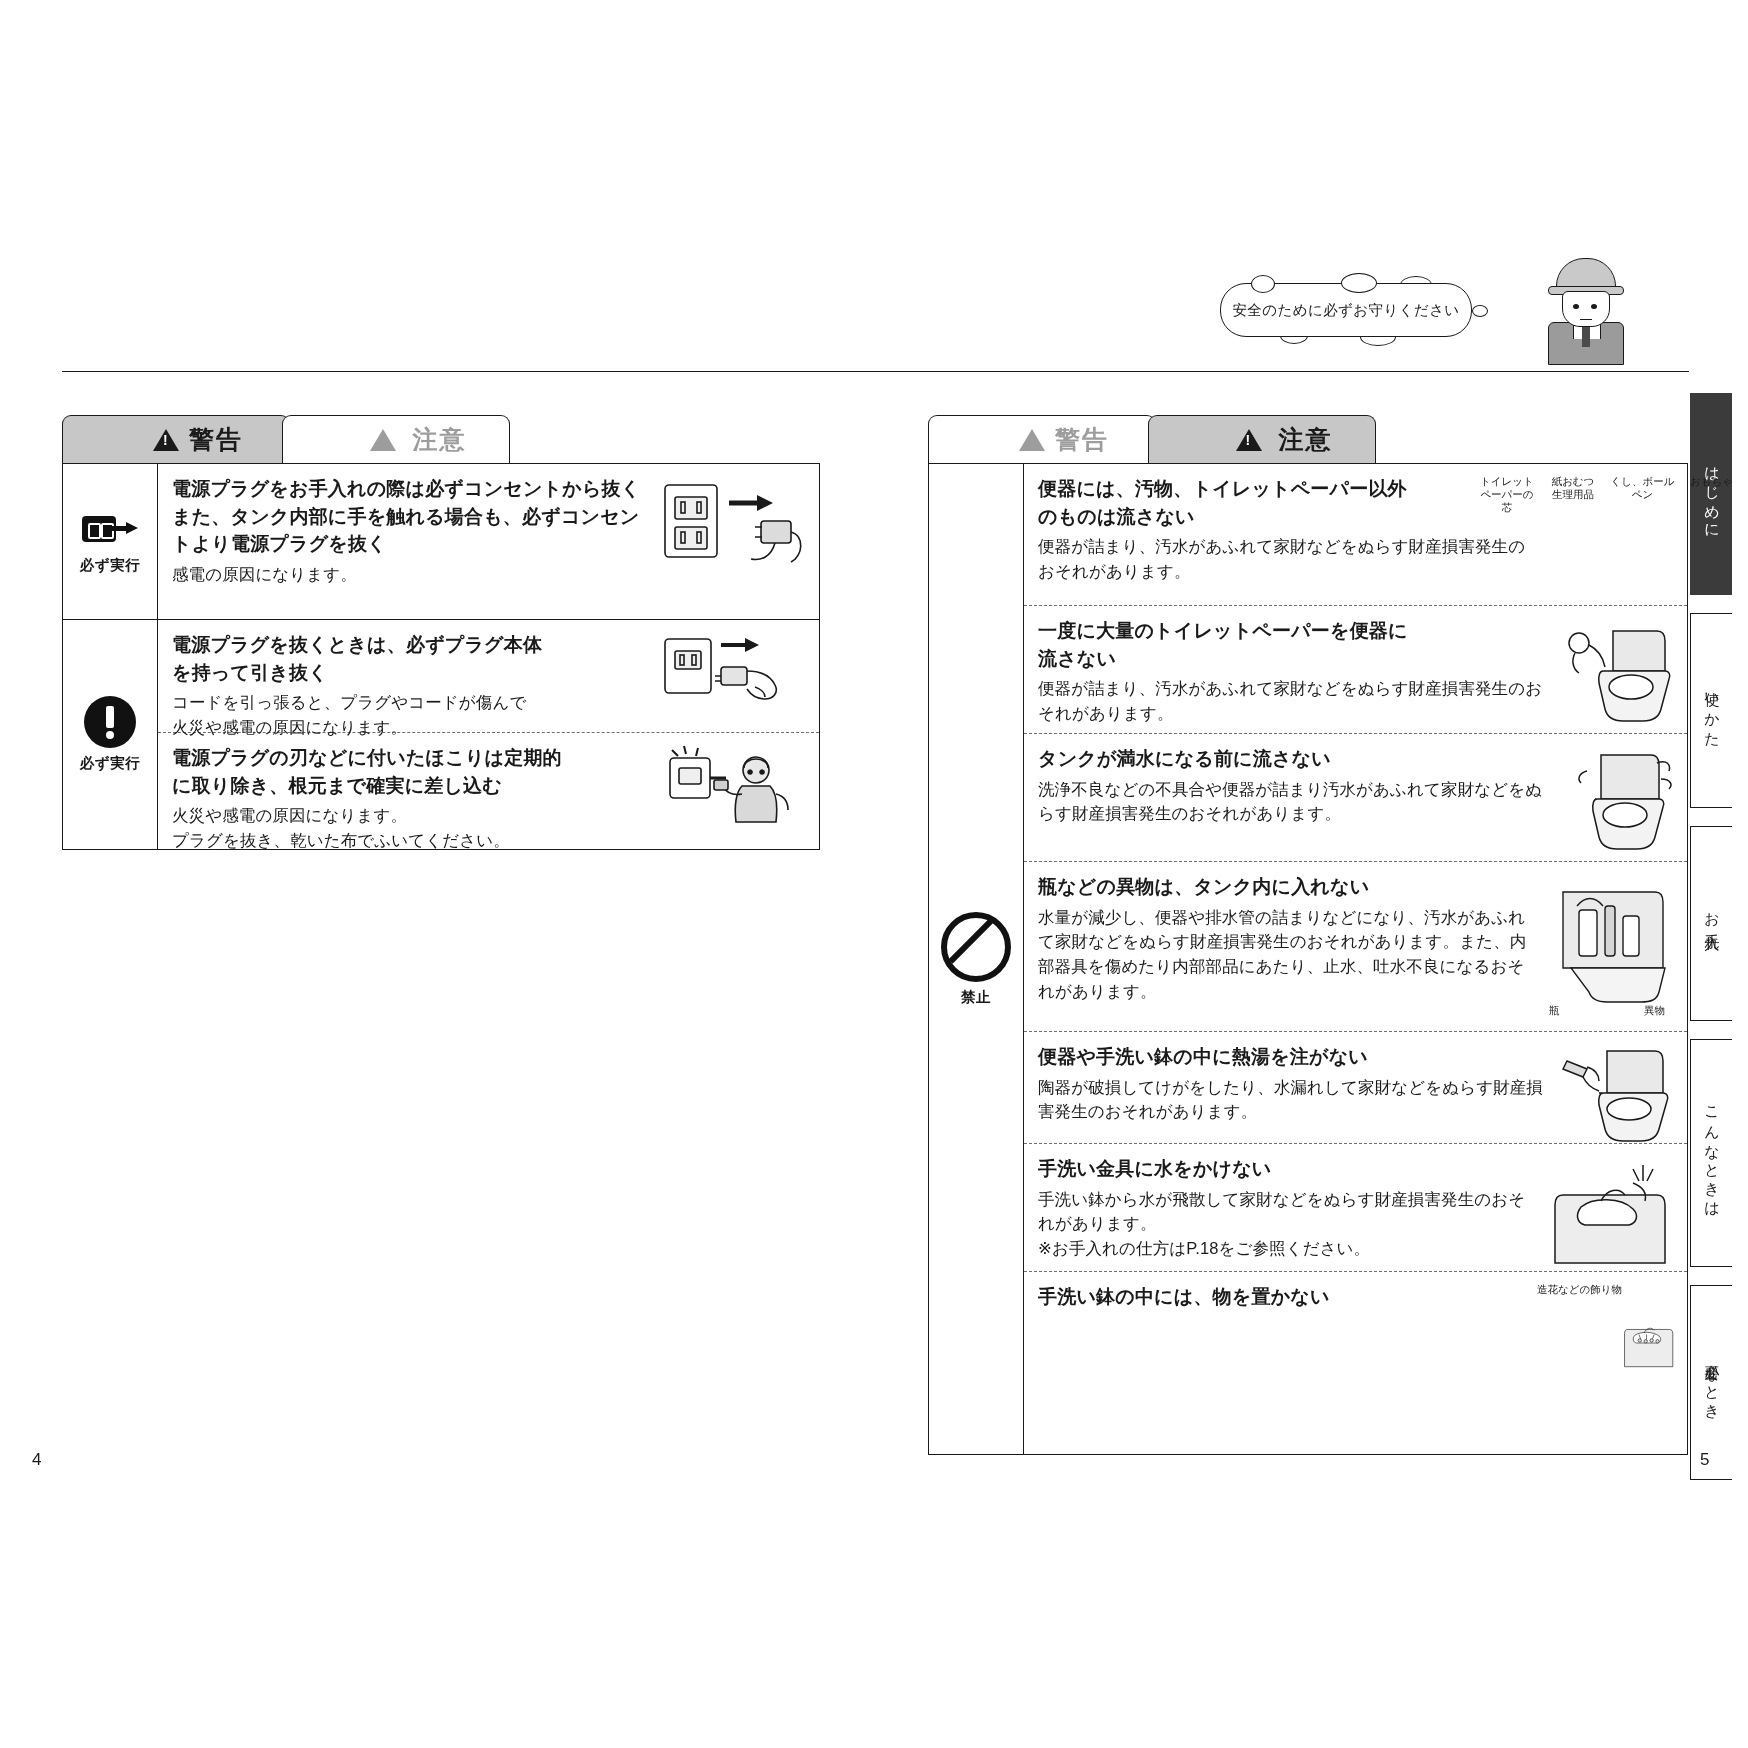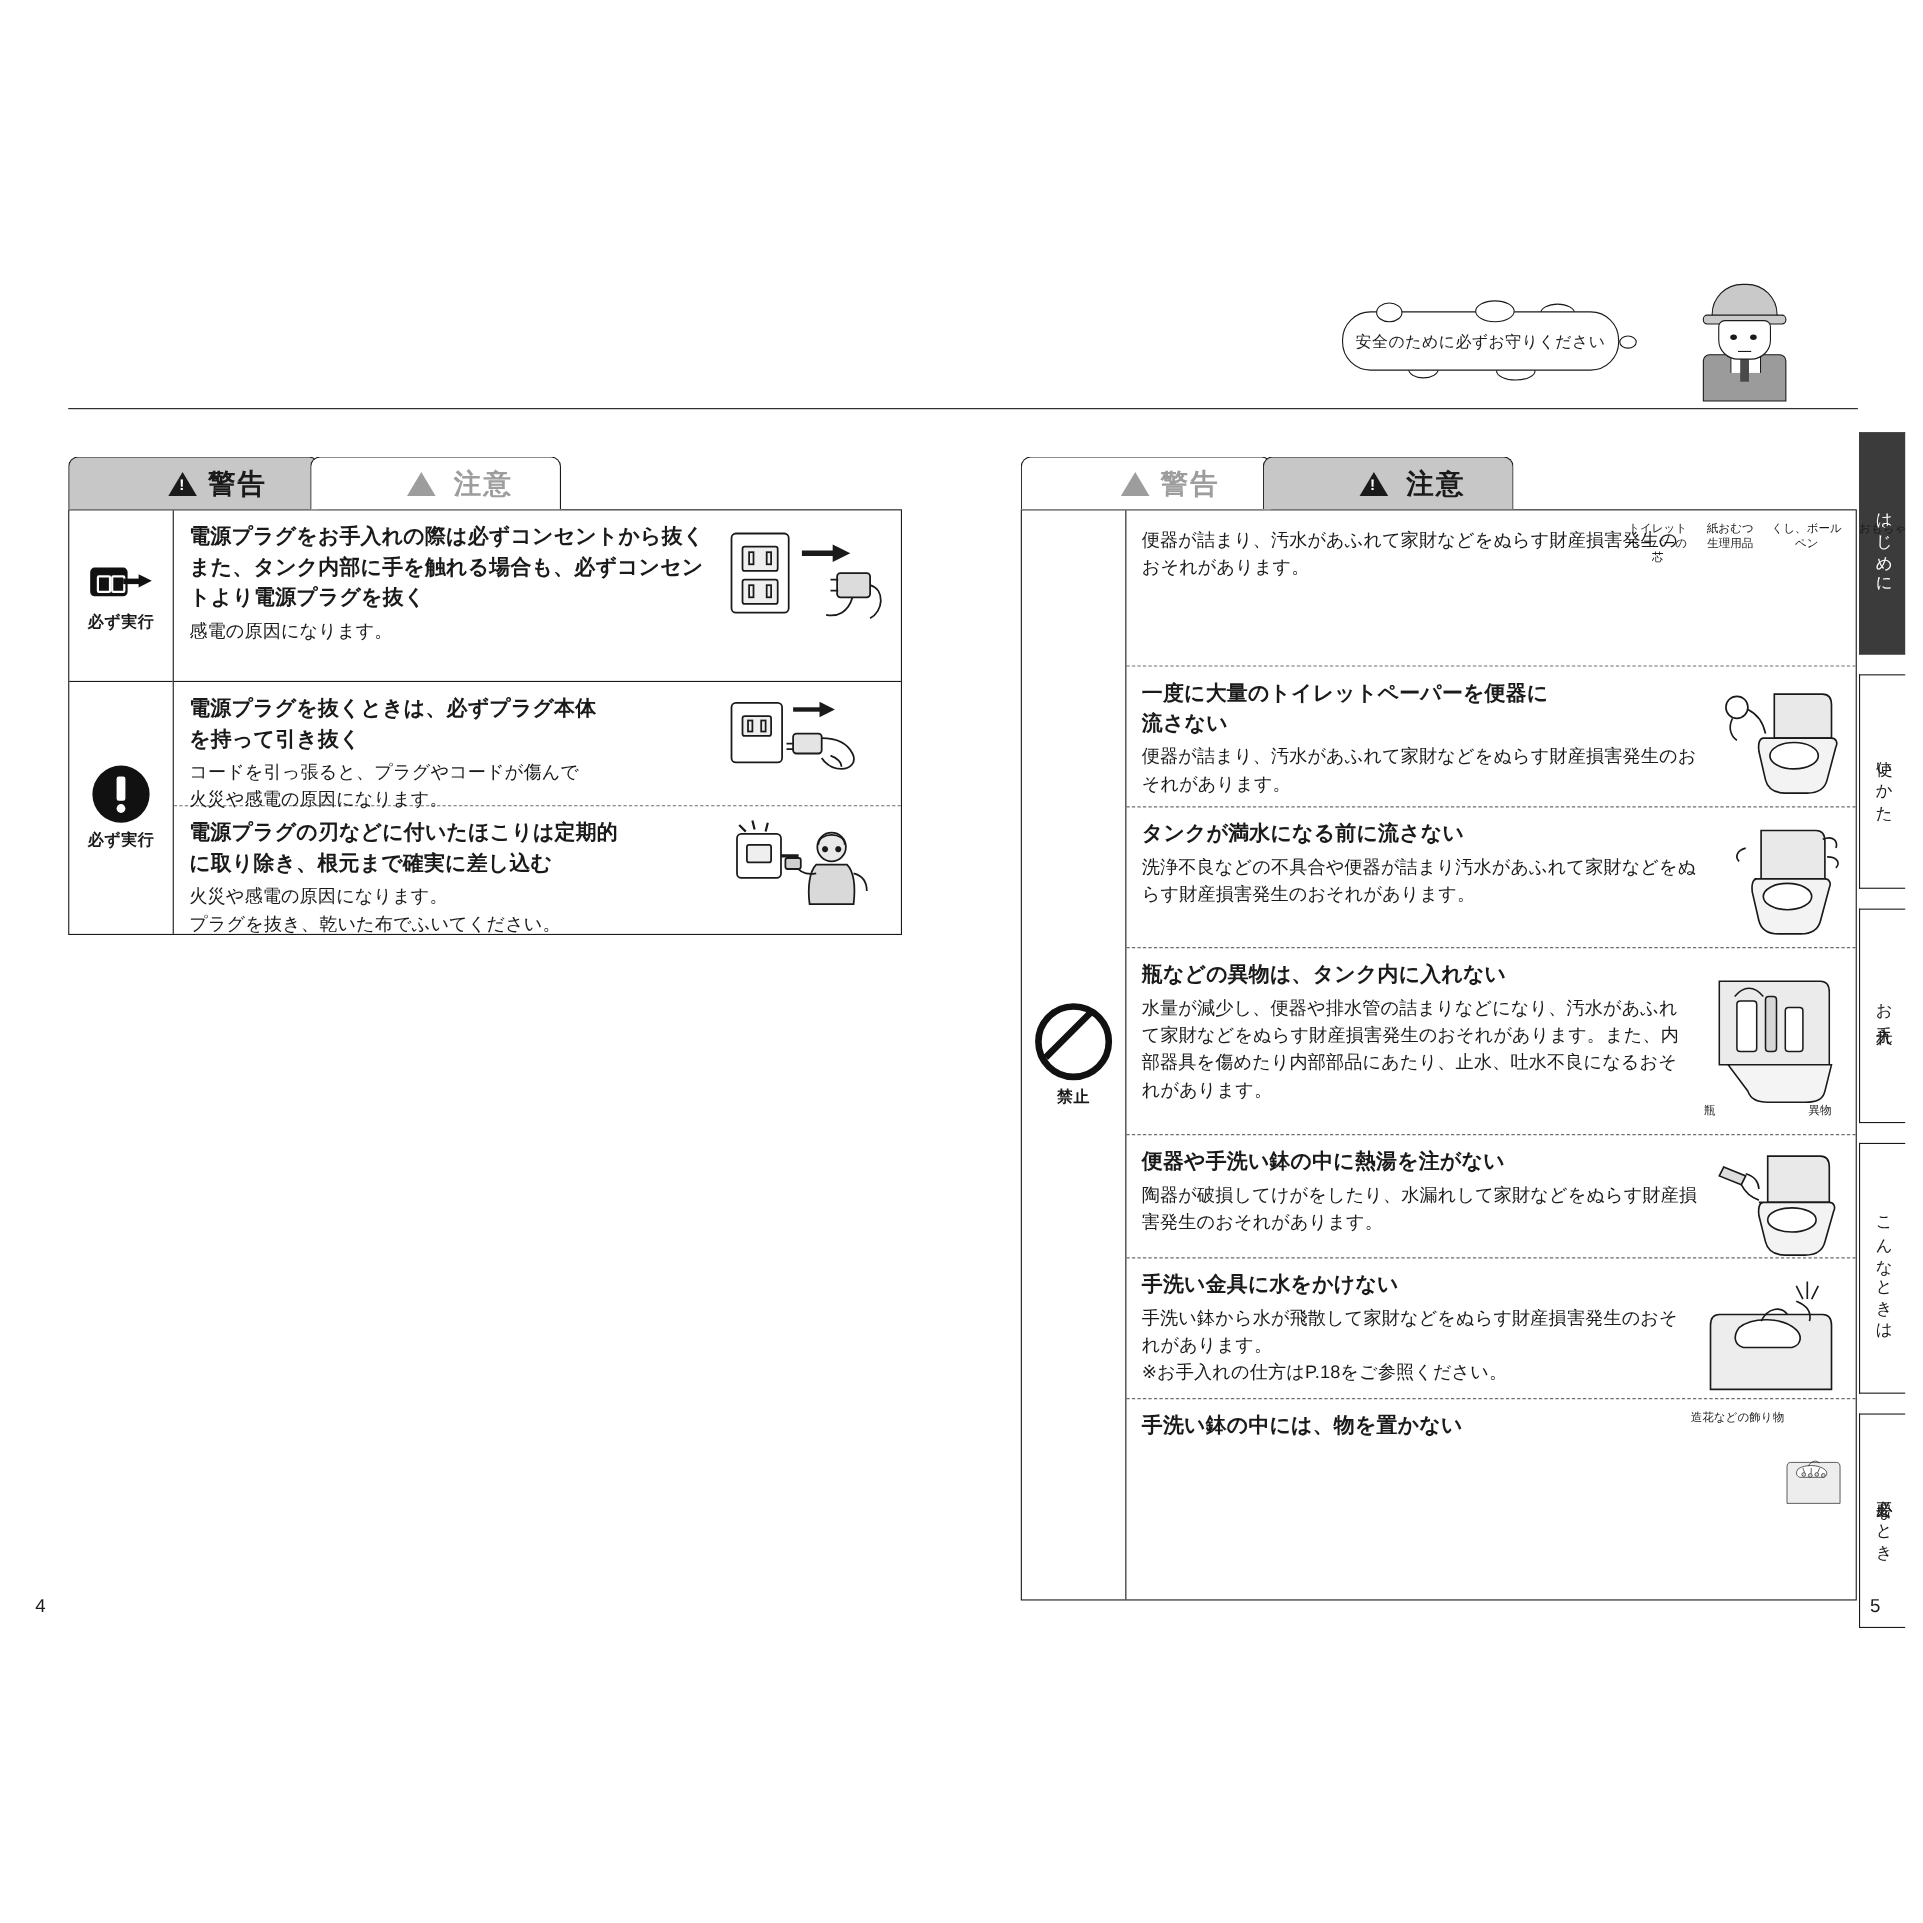--- a/index.html
+++ b/index.html
@@ -343,20 +343,22 @@
         <div class="icon-cell" style="height:100%;min-height:990px">
           <div class="ic-ban"></div>
           <div>禁止</div>
         </div>
       </div>
 
       <div class="rows-col">
 
         <div class="row dashed" style="height:142px">
           <div class="row-text">
+            <div class="r-title" style="white-space:pre-line">便器には、汚物、トイレットペーパー以外
+のものは流さない</div>
             <div class="r-body">便器が詰まり、汚水があふれて家財などをぬらす財産損害発生のおそれがあります。</div>
           </div>
           <div class="r-art art" style="flex-direction:row;gap:2px;width:140px">
             <svg width="130" height="46" viewBox="0 0 130 46">
               <g fill="none" stroke="#1a1a1a" stroke-width="1.4">
                 <g transform="translate(4,10) rotate(-20)">
                   <rect x="0" y="0" width="44" height="16" rx="8" fill="#ededed"></rect>
                   <ellipse cx="6" cy="8" rx="4" ry="7" fill="#fff"></ellipse>
                 </g>
                 <g transform="translate(76,4)">

